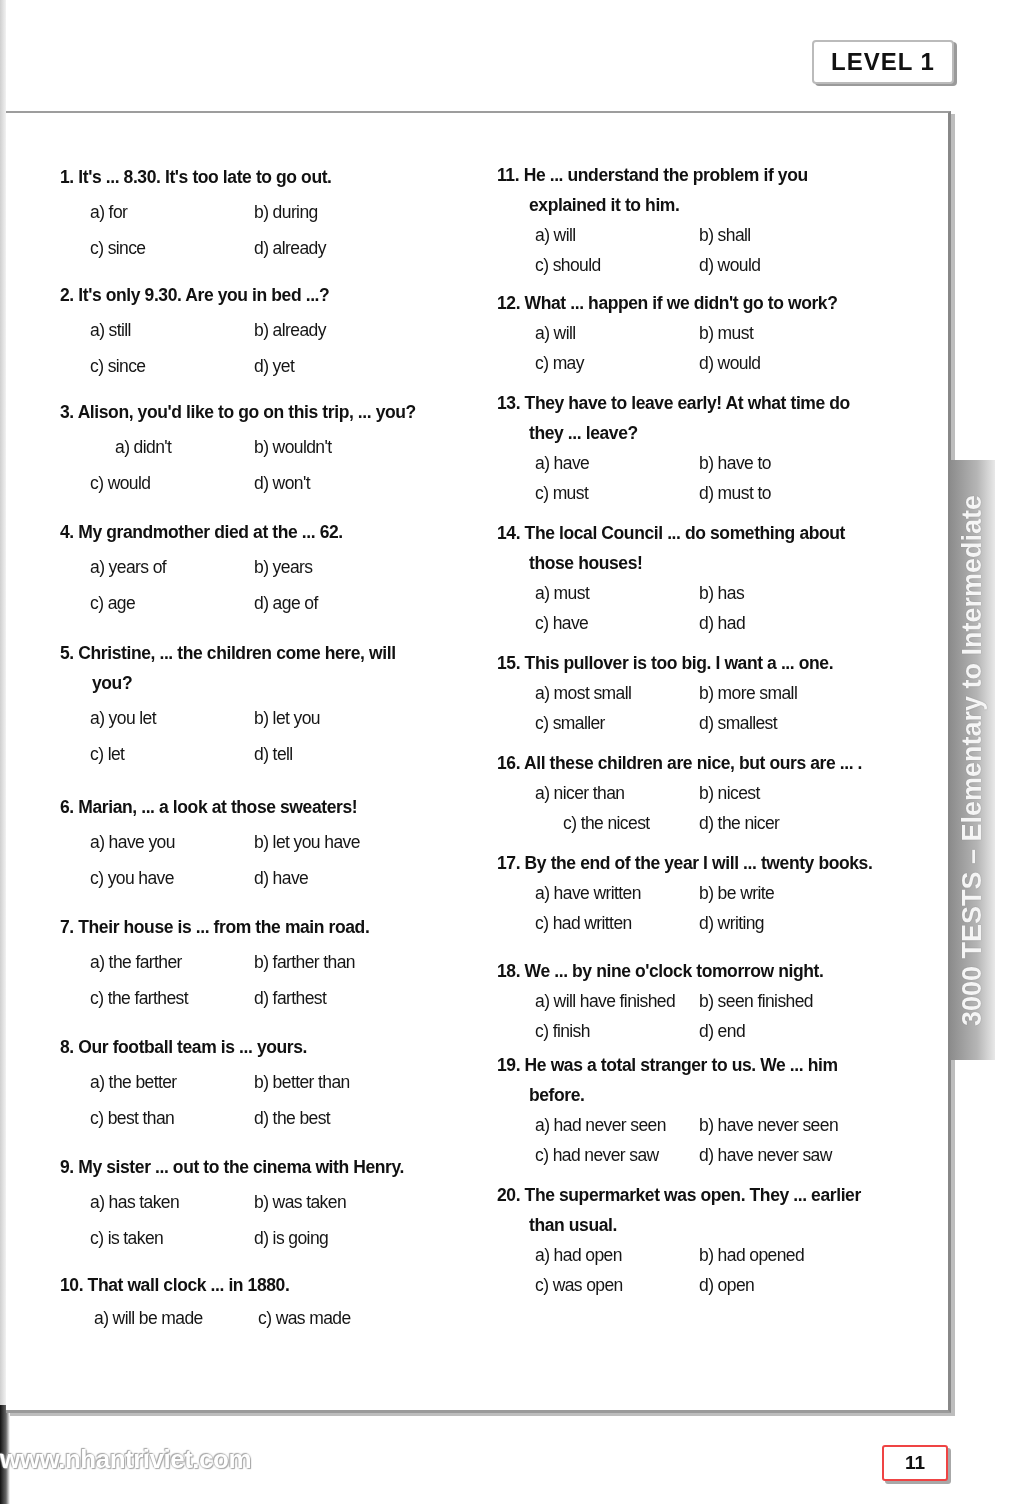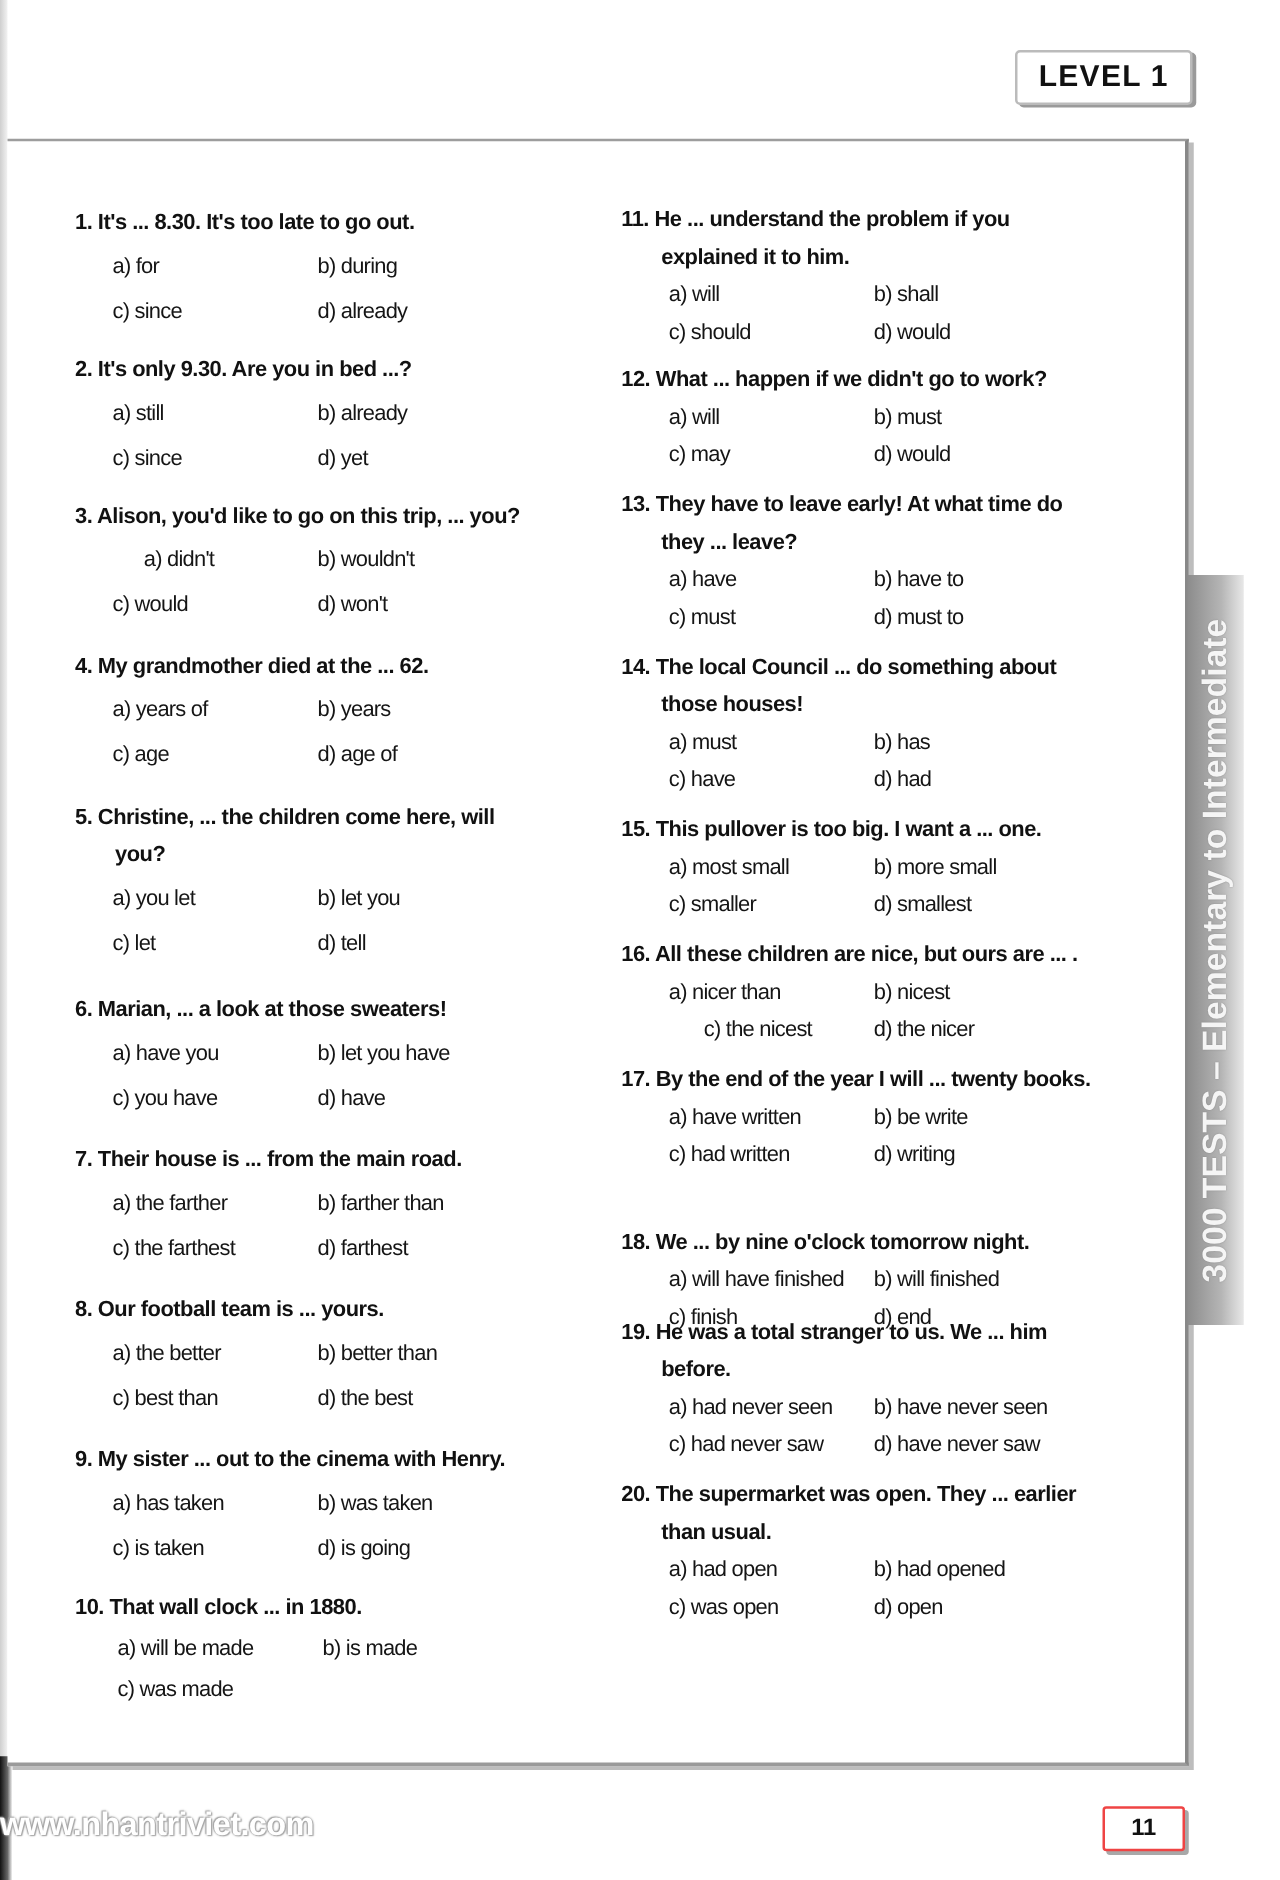--- a/index.html
+++ b/index.html
@@ -198,21 +198,20 @@
     </div>
   </div>
     <div class="q" style="top: 1108px;">
     <p class="q-text" style="margin-bottom: 2px;">
       <span class="num">10.</span>
       <span class="stem">That wall clock ... in 1880.</span>
       
     </p>
     <div class="opts" style="padding-left: 34px;">
       <span class="opt" style="line-height: 33px;">a) will be made</span>
-      <span class="opt" style="line-height: 33px;">b) is made</span>
       <span class="opt" style="line-height: 33px;">c) was made</span>
     </div>
   </div>
   </div>
 <div class="col col-right" id="col-right">
     <div class="q" style="top: 0px;">
     <p class="q-text">
       <span class="num">11.</span>
       <span class="stem">He ... understand the problem if you</span>
       <span class="cont">explained it to him.</span>
@@ -295,29 +294,29 @@
       <span class="stem">By the end of the year I will ... twenty books.</span>
       
     </p>
     <div class="opts" style="padding-left: 38px;">
       <span class="opt" style="line-height: 30px;">a) have written</span>
       <span class="opt" style="line-height: 30px;">b) be write</span>
       <span class="opt" style="line-height: 30px;">c) had written</span>
       <span class="opt" style="line-height: 30px;">d) writing</span>
     </div>
   </div>
-    <div class="q" style="top: 818px;">
+    <div class="q" style="top: 796px;">
     <p class="q-text">
       <span class="num">18.</span>
       <span class="stem">We ... by nine o'clock tomorrow night.</span>
       
     </p>
     <div class="opts" style="padding-left: 38px;">
       <span class="opt" style="line-height: 30px;">a) will have finished</span>
-      <span class="opt" style="line-height: 30px;">b) will finished</span>
+      <span class="opt" style="line-height: 30px;">b) seen finished</span>
       <span class="opt" style="line-height: 30px;">c) finish</span>
       <span class="opt" style="line-height: 30px;">d) end</span>
     </div>
   </div>
     <div class="q" style="top: 890px;">
     <p class="q-text">
       <span class="num">19.</span>
       <span class="stem">He was a total stranger to us. We ... him</span>
       <span class="cont">before.</span>
     </p>

